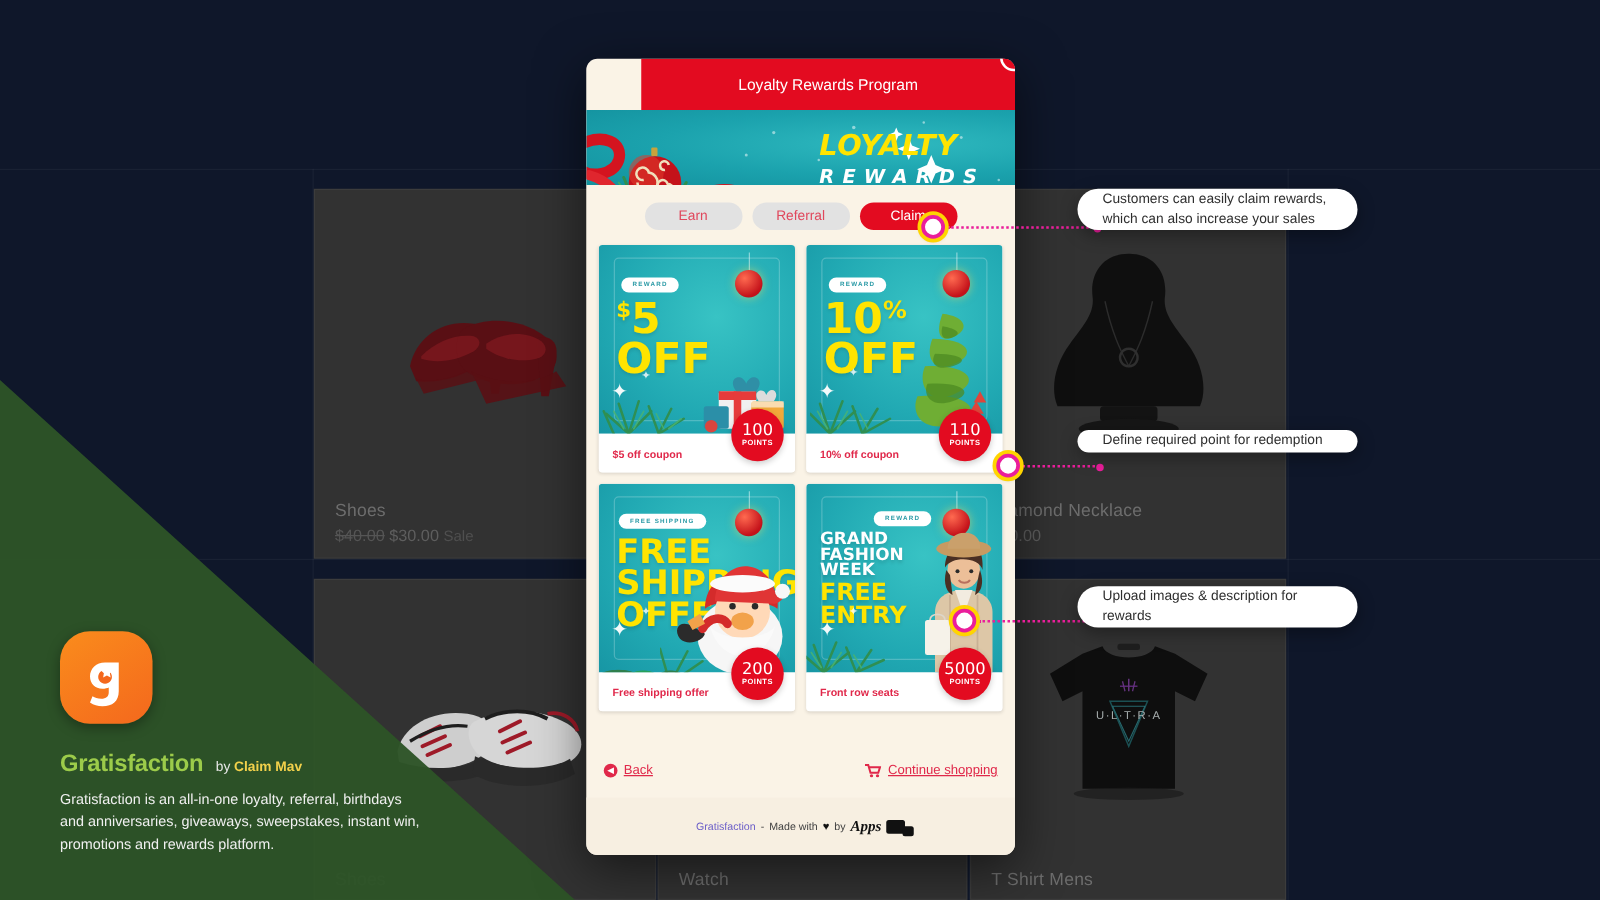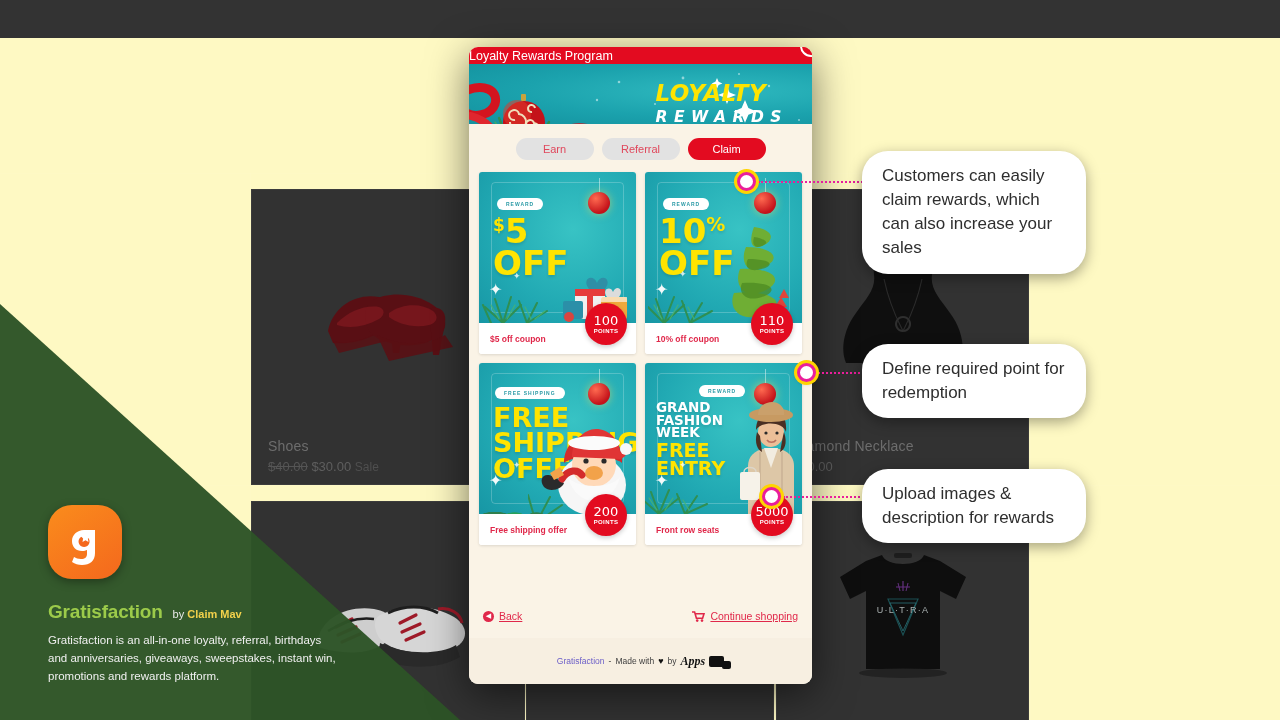--- a/index.html
+++ b/index.html
@@ -12,22 +12,21 @@
   #stage {
     position: relative;
     width: 1280px; height: 720px;
     background: #333333;
     overflow: hidden;
   }
 
   
   .store-bg {
     position: absolute; inset: 0;
-    background: #fef9c3;
-    margin-top: 38px;
+    background: #0f172a;
   }
   .grid-line { position: absolute; background: rgba(255,255,255,0.045); }
 
   .product-card {
     position: absolute;
     border: 1px solid rgba(255,255,255,0.05);
     background: #323232;
     overflow: hidden;
   }
   .product-media {
@@ -75,23 +74,23 @@
   .modal {
     position: absolute; left: 469px; top: 47px;
     width: 343px; height: 637px;
     background: #faf3e6;
     border-radius: 9px;
     box-shadow: 0 10px 40px rgba(0,0,0,.55);
     overflow: hidden;
     display: flex; flex-direction: column;
   }
   .modal-titlebar {
-    height: 17px; background: #e30b20; flex: 0 0 auto;
-    display: flex; align-items: center; justify-content: flex-start;
-    color: #fff; font-size: 12.5px;
+    height: 41px; background: #e30b20; flex: 0 0 auto;
+    display: flex; align-items: center; justify-content: center;
+    color: #fff; font-size: 12.5px; margin-left: 44px;
   }
   .modal-close {
     position: absolute; right: -10px; top: -12px;
     width: 22px; height: 22px; border-radius: 50%;
     background: #e30b20; border: 2px solid #ffffff;
     color: #fff; font-size: 11px; line-height: 1;
     display: flex; align-items: center; justify-content: center;
     cursor: pointer; z-index: 30;
   }
 
@@ -216,22 +215,22 @@
   }
   .credit-brand { color: #6b5ec8; }
   .credit-heart { color: #111; font-size: 9px; }
   .credit-apps { font-style: italic; font-weight: bold; font-size: 12px; color:#111; font-family:"Liberation Serif",serif; }
   .credit-chat { display: inline-block; width: 15px; height: 11px; background: #111; border-radius: 2px; position: relative; }
   .credit-chat::after { content:""; position:absolute; right:-7px; bottom:-2px; width:9px; height:8px; background:#111; border-radius:2px;}
 
   
   .callout {
     position: absolute; background: #ffffff; border-radius: 26px;
-    padding: 13px 20px; box-shadow: 0 4px 14px rgba(0,0,0,.35);
-    font-size: 17px; line-height: 1.42; color: #2e2e2e; z-index: 40;
+    padding: 1px 20px; box-shadow: 0 4px 14px rgba(0,0,0,.35);
+    font-size: 11px; line-height: 1.42; color: #2e2e2e; z-index: 40;
   }
   .dotline {
     position: absolute; height: 0; border-top: 2px dotted #ea1e9b; z-index: 35;
   }
   .dotline::after {
     content:""; position: absolute; right: -3px; top: -3.5px;
     width: 6px; height: 6px; border-radius: 50%; background: #ea1e9b;
   }
   .hotspot {
     position: absolute; width: 19px; height: 19px; border-radius: 50%;

